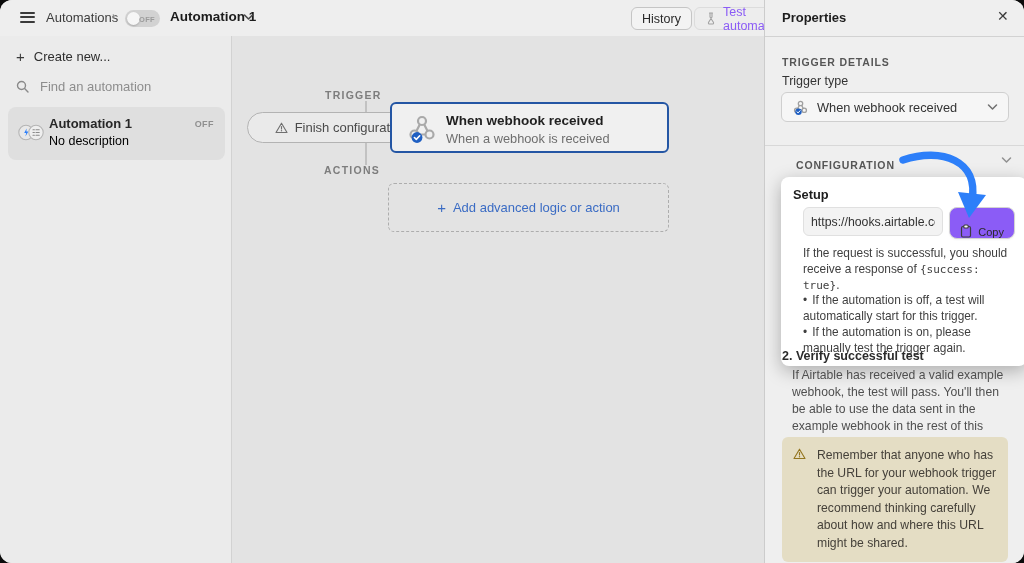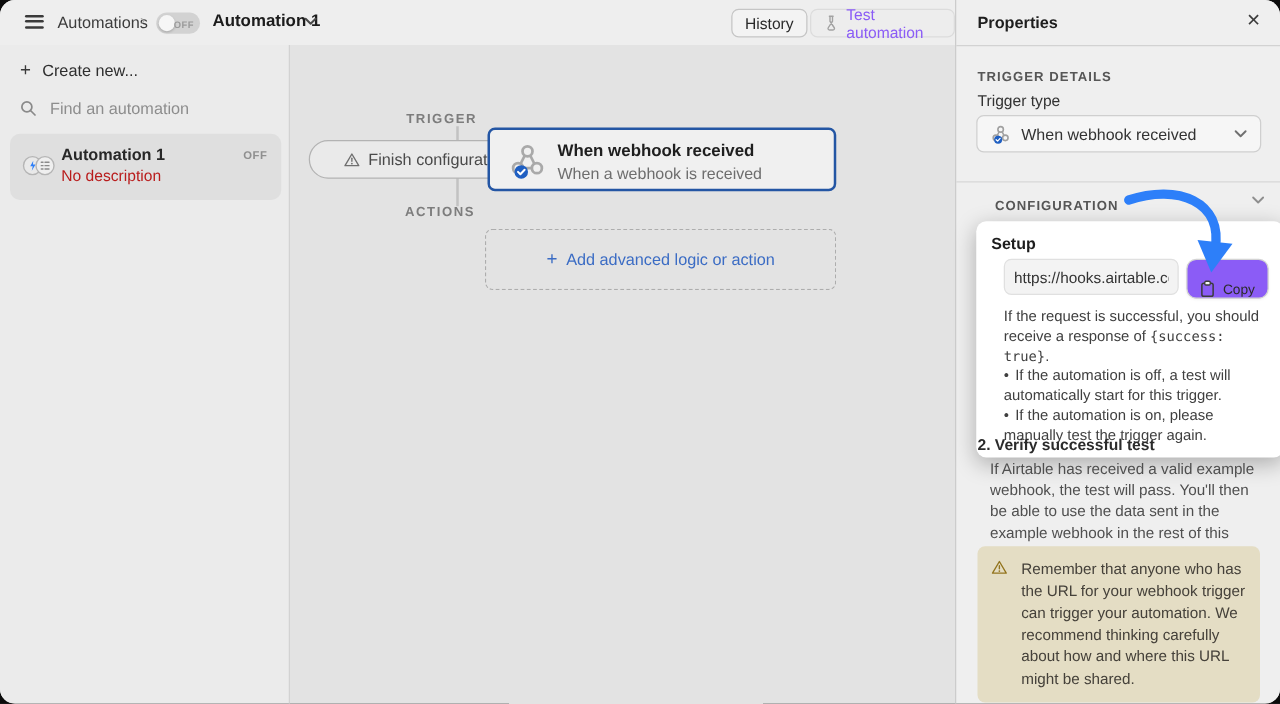--- a/index.html
+++ b/index.html
@@ -10,36 +10,36 @@
   .topbar{left:0;top:0;width:764px;height:36px;background:#eeeeee;border-bottom:1px solid #d2d2d2;}
   .hamburger{left:20px;top:12px;width:15px;height:11px;cursor:pointer;}
   .hamburger span{display:block;height:1.8px;background:#3a3a3a;margin-bottom:2.7px;border-radius:1px;}
   .crumb{left:46px;top:10px;font-size:13px;color:#3c3c3c;cursor:pointer;}
   .crumb-sep{left:112px;top:9px;font-size:12px;color:#a8a8a8;}
   .toggle{left:125px;top:10px;width:35px;height:17px;border-radius:9px;background:#d2d2d2;cursor:pointer;}
   .knob{position:absolute;left:2px;top:2px;width:13px;height:13px;border-radius:50%;background:#f6f6f6;box-shadow:0 1px 2px rgba(0,0,0,.2);}
   .toggle-label{position:absolute;right:5px;top:4.5px;font-size:7.5px;font-weight:bold;color:#9b9b9b;letter-spacing:.04em;}
   .title{left:170px;top:9px;font-size:13.5px;font-weight:bold;color:#1c1c1c;cursor:pointer;}
   .title-caret{left:243px;top:13px;}
-  .btn{display:flex;align-items:center;gap:6px;border-radius:6px;font-size:12.5px;padding:0 10px;height:23px;box-sizing:border-box;cursor:pointer;}
+  .btn{display:flex;align-items:center;gap:6px;border-radius:6px;font-size:12.5px;padding:0 10px;height:23px;box-sizing:border-box;cursor:pointer;margin-left:46px;}
   .btn-history{left:585px;top:7px;background:#f3f3f3;border:1px solid #c5c5c5;color:#2a2a2a;}
   .btn-test{left:648px;top:7px;background:#ededed;border:1px solid #dcdcdc;color:#8b5cf6;justify-content:center;}
 
   
   .sidebar{left:0;top:36px;width:232px;height:527px;background:#ebebeb;border-right:1px solid #d2d2d2;box-sizing:border-box;}
   .side-row{position:absolute;left:16px;display:flex;align-items:center;gap:9px;}
   .create-row{top:13px;color:#2e2e2e;font-size:13px;font-weight:500;cursor:pointer;}
   .plus{font-size:15px;color:#3a3a3a;line-height:1;}
   .search-row{top:42px;}
   .search-input{border:none;background:transparent;outline:none;font-size:13px;color:#444;width:170px;font-family:"Liberation Sans",sans-serif;}
   .search-input::placeholder{color:#8d8d8d;}
   .side-item{left:8px;top:71px;width:217px;height:53px;background:#dfdfdf;border-radius:8px;cursor:pointer;}
   .side-item .title1{position:absolute;left:41px;top:9px;font-size:13px;font-weight:600;color:#272727;}
   .side-item .badge{position:absolute;right:11px;top:12px;font-size:9px;font-weight:bold;color:#8f8f8f;letter-spacing:.05em;}
-  .side-item .desc{position:absolute;left:41px;top:27px;font-size:12.5px;color:#b91c1c;}
+  .side-item .desc{position:absolute;left:41px;top:27px;font-size:12.5px;color:#000000;}
   .side-item .itm-icon{position:absolute;left:9px;top:15px;}
 
   
   .canvas{left:232px;top:36px;width:532px;height:527px;background:#e3e3e3;}
   .flow-label{position:absolute;font-size:10.5px;font-weight:bold;letter-spacing:.12em;color:#7d7d7d;}
   .connector{position:absolute;left:133px;top:65px;width:2px;height:64px;background:#c2c2c2;}
   .pill{position:absolute;left:15px;top:76px;width:188px;height:31px;border:1px solid #b3b3b3;border-radius:16px;background:#eaeaea;display:flex;align-items:center;justify-content:center;gap:7px;font-size:13px;color:#4a4a4a;box-sizing:border-box;cursor:pointer;}
   .warn-tri{color:#7d7d7d;font-size:13px;line-height:1;}
   .trigger-card{position:absolute;left:158px;top:66px;width:279px;height:51px;background:#f0f0f0;border:2px solid #2456a4;border-radius:6px;box-sizing:border-box;cursor:pointer;}
   .trigger-card .ttl{position:absolute;left:54px;top:9px;font-size:13.5px;font-weight:bold;color:#1f1f1f;}

